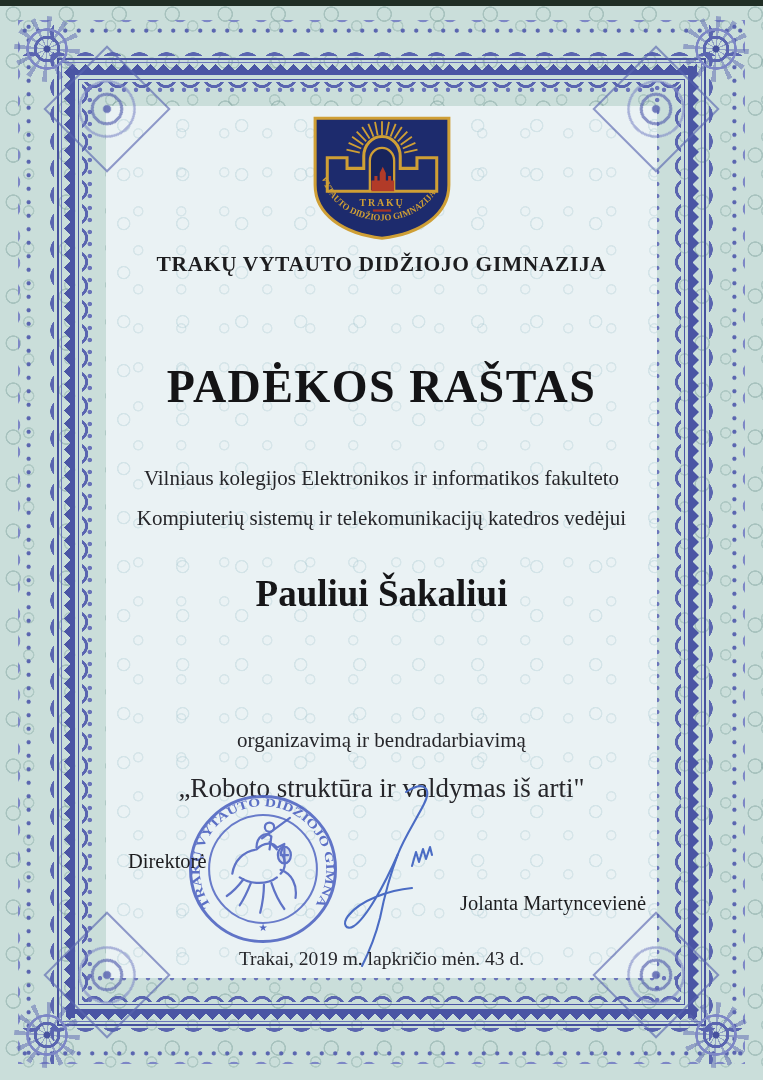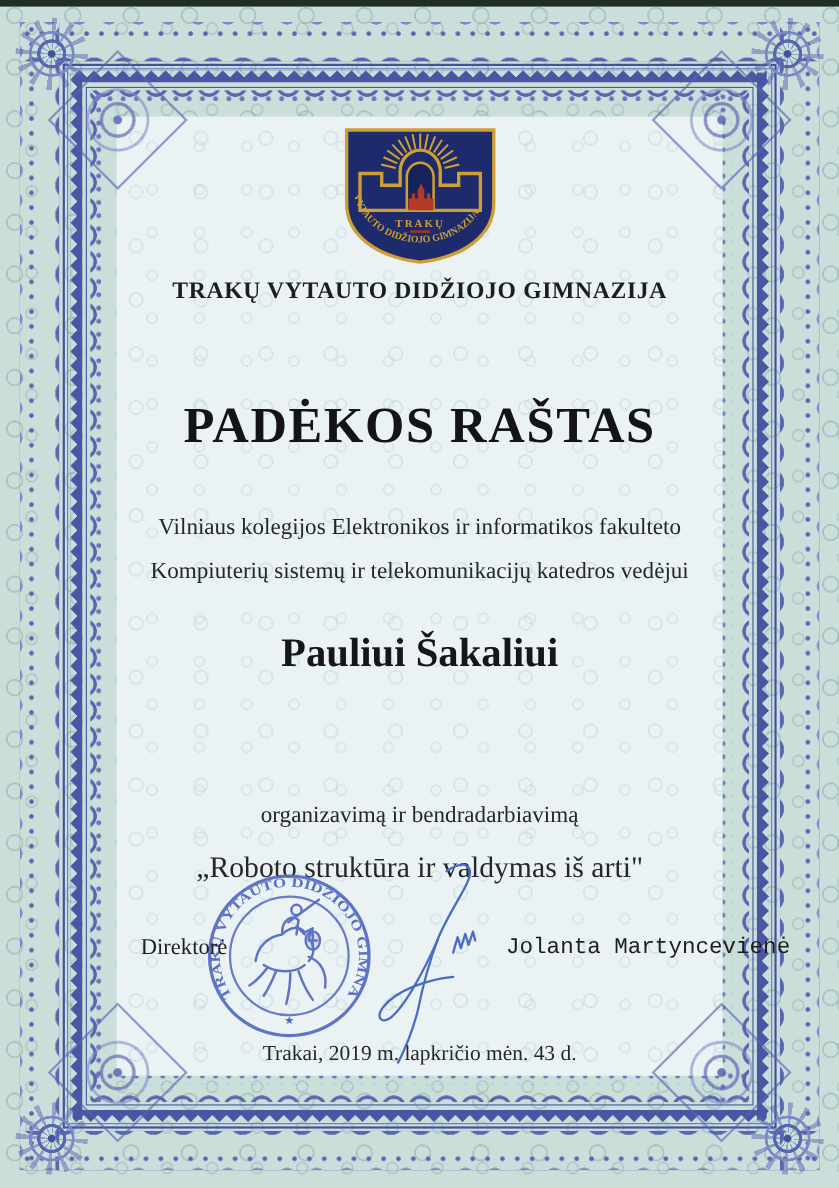--- a/index.html
+++ b/index.html
@@ -113,21 +113,21 @@
   .ctext{position:absolute;left:0;right:0;text-align:center;color:#1d1d1f;}
   .school-name{top:252px;font-size:21.5px;font-weight:bold;letter-spacing:.6px;}
   .main-title{top:360px;font-size:46px;font-weight:bold;letter-spacing:1.5px;color:#141416;}
   .rcpt1{top:466px;font-size:21px;color:#26262a;}
   .rcpt2{top:506px;font-size:21px;color:#26262a;}
   .rname{top:572px;font-size:37px;font-weight:bold;color:#161618;}
   .body1{top:650px;font-size:20px;color:#26262a;}
   .body2{top:729px;font-size:27px;color:#26262a;margin-top:44px;}
   .body3{top:728px;font-size:21px;color:#26262a;text-align:center;}
   .role{position:absolute;left:128px;top:850px;font-size:20.5px;color:#1d1d1f;text-align:center;}
-  .signer{position:absolute;left:460px;top:850px;font-size:20.5px;color:#1d1d1f;font-family:Liberation Mono, monospace;}
+  .signer{position:absolute;left:460px;top:892px;font-size:20.5px;color:#1d1d1f;}
   .dateline{top:948px;font-size:19.5px;color:#26262a;}
 
   .logo-wrap{position:absolute;left:50%;top:112px;transform:translateX(-50%);}
   .stamp-wrap{position:absolute;left:184px;top:790px;}
   .sig-wrap{position:absolute;left:320px;top:778px;}
 
   .svg-serif{font-family:"Liberation Serif","DejaVu Serif",serif;}
 </style>
 </head>
 <body>

